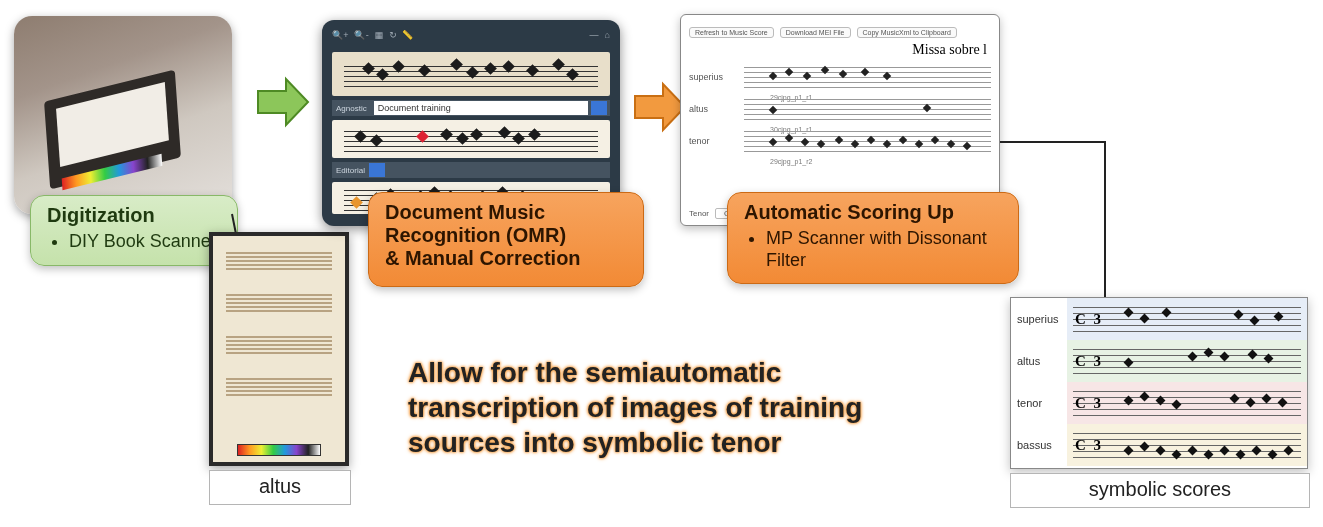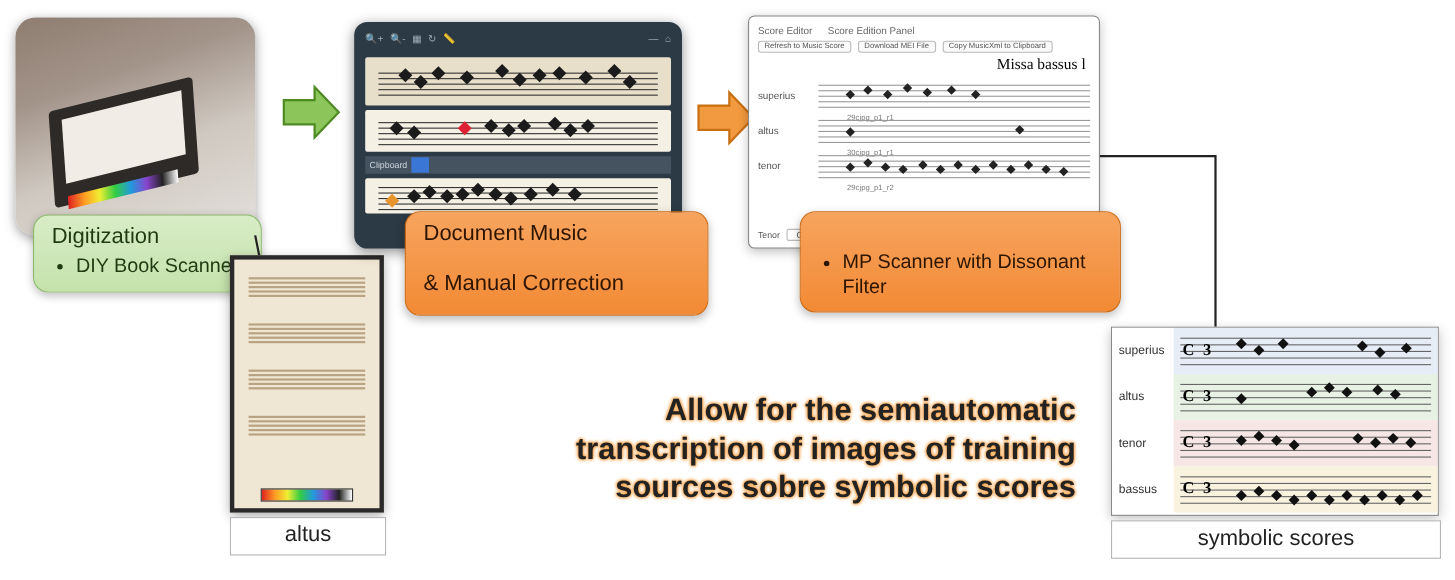--- a/index.html
+++ b/index.html
@@ -24,21 +24,21 @@
   }
   .callout {
     position: absolute;
     border-radius: 14px;
     padding: 8px 14px 12px 16px;
     box-shadow: 0 3px 8px rgba(0,0,0,0.25);
   }
   .callout h3 {
     margin: 0 0 4px 0;
     font-size: 20px;
-    font-weight: 400;
+    font-weight: 700;
     line-height: 1.15;
   }
   .callout ul {
     margin: 0;
     padding-left: 22px;
     font-size: 18px;
     line-height: 1.2;
   }
   .green-box {
     background: linear-gradient(#d8ecc7, #c5e2ab);
@@ -64,21 +64,21 @@
     position: absolute;
     text-align: center;
     font-size: 20px;
     color: #222;
     border: 1px solid #b5b5b5;
     background: #fff;
     padding: 4px 0 6px 0;
   }
   .center-text {
     position: absolute;
-    text-align: right;
+    text-align: left;
     font-weight: 700;
     color: #222;
     font-size: 28px;
     line-height: 1.25;
     text-shadow:
       0 0 2px #f5a24a, 0 0 3px #f5a24a, 0 0 4px #f5a24a;
   }
   
   .photo-scan {
     background: linear-gradient(160deg,#8e7d70 0%,#a3948a 30%,#cfc8c0 60%,#e4e0dc 100%);
@@ -297,40 +297,45 @@
     <div class="note" style="left:62px; top:10px;"></div>
     <div class="note" style="left:88px; top:14px;"></div>
     <div class="note" style="left:120px; top:8px;"></div>
     <div class="note" style="left:136px; top:16px;"></div>
     <div class="note" style="left:154px; top:12px;"></div>
     <div class="note" style="left:172px; top:10px;"></div>
     <div class="note" style="left:196px; top:14px;"></div>
     <div class="note" style="left:222px; top:8px;"></div>
     <div class="note" style="left:236px; top:18px;"></div>
   </div>
+  <div class="dropdown">
+    <span style="font-size:8px;color:#cdd6df;padding:0 4px;">Agnostic</span>
+    <input value="Document training" style="">
+    <div class="btn"></div>
+  </div>
   <div class="strip" style="height:38px;">
     <div class="staff">
         <div></div>
         <div></div>
         <div></div>
         <div></div>
         <div></div>
       </div>
     <div class="note" style="left:24px; top:12px;"></div>
     <div class="note" style="left:40px; top:16px;"></div>
     <div class="note red" style="left:86px; top:12px;"></div>
     <div class="note" style="left:110px; top:10px;"></div>
     <div class="note" style="left:126px; top:14px;"></div>
     <div class="note" style="left:140px; top:10px;"></div>
     <div class="note" style="left:168px; top:8px;"></div>
     <div class="note" style="left:182px; top:14px;"></div>
     <div class="note" style="left:198px; top:10px;"></div>
   </div>
   <div class="dropdown">
-    <span style="font-size:8px;color:#cdd6df;padding:0 4px;">Clipboard</span>
+    <span style="font-size:8px;color:#cdd6df;padding:0 4px;">Editorial</span>
     <div class="btn"></div>
   </div>
   <div class="strip" style="height:32px;">
     <div class="staff">
         <div></div>
         <div></div>
         <div></div>
         <div></div>
         <div></div>
       </div>
@@ -344,42 +349,38 @@
     <div class="note" style="left:128px; top:14px;"></div>
     <div class="note" style="left:146px; top:10px;"></div>
     <div class="note" style="left:166px; top:6px;"></div>
     <div class="note" style="left:186px; top:10px;"></div>
   </div>
 </div>
 
 <div class="callout orange-box" style="left:368px; top:192px; width:244px;">
   <h3>
     <span>Document Music</span><br>
-    <br>
+    <span>Recognition (OMR)</span><br>
     <span>&amp; Manual Correction</span>
   </h3>
 </div>
 
 <div class="arrow" style="left:633px; top:80px;">
   <svg viewBox="0 0 54 54">
     <path d="M2 16 H30 V4 L52 27 L30 50 V38 H2 Z" fill="#f29a3f" stroke="#c96f13" stroke-width="2"></path>
   </svg>
 </div>
 
 <div class="scoreup" style="left:680px; top:14px; width:320px; height:212px;">
-  <div class="tabs">
-    <span>Score Editor</span>
-    <span>Score Edition Panel</span>
-  </div>
   <div class="topbtns">
     <span>Refresh to Music Score</span>
     <span>Download MEI File</span>
     <span>Copy MusicXml to Clipboard</span>
   </div>
-  <div class="title">Missa bassus l</div>
+  <div class="title">Missa sobre l</div>
 
   <div class="voice">
     <div class="vlabel">superius</div>
     <div class="staff">
       <div class="ln" style="top:3px"></div>
         <div class="ln" style="top:8px"></div>
       <div class="ln" style="top:13px"></div>
         <div class="ln" style="top:18px"></div>
         <div class="ln" style="top:23px"></div>
       <div class="nt" style="left:26px; top:9px;"></div>
@@ -430,21 +431,21 @@
     </div>
   </div>
   <div style="position:absolute; left:8px; bottom:6px; display:flex; gap:6px; align-items:center; font-size:8px; color:#555;">
     <span>Tenor</span>
     <span style="border:1px solid #bbb; padding:0 8px; border-radius:2px;">General</span>
   </div>
 </div>
 
 <div class="callout orange-box" style="left:727px; top:192px; width:260px;">
   <h3>
-    <br>
+    <span>Automatic Scoring Up</span><br>
   </h3>
   <ul>
       <li>MP Scanner with Dissonant Filter</li>
     </ul>
 </div>
 
 <div class="connector" style="left:990px; top:140px; width:130px; height:190px;">
   <svg width="130" height="190">
     <path d="M10 2 H115 V160" fill="none" stroke="#222" stroke-width="2"></path>
   </svg>
@@ -525,14 +526,14 @@
       <div class="nt" style="left:202px; top:27px;"></div>
       <div class="nt" style="left:218px; top:23px;"></div>
     </div>
   </div>
 </div>
 <div class="caption-box" style="left:1010px; top:473px; width:298px;">symbolic scores</div>
 
 <div class="center-text" style="left:408px; top:355px; width:570px;">
   <span>Allow for the semiautomatic</span><br>
   <span>transcription of images of training</span><br>
-  <span>sources sobre symbolic scores</span>
+  <span>sources into symbolic tenor</span>
 </div>
 
 </body></html>

